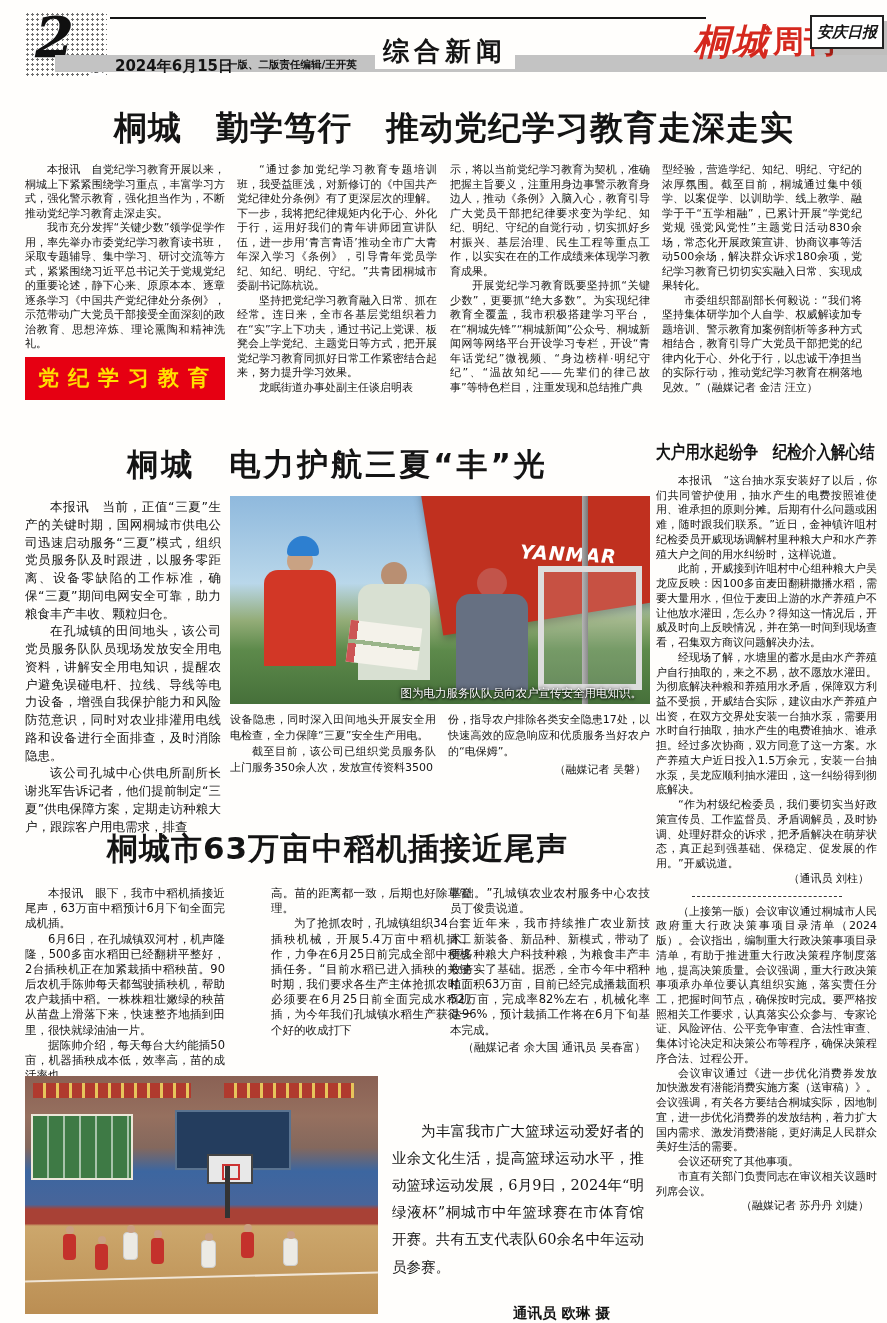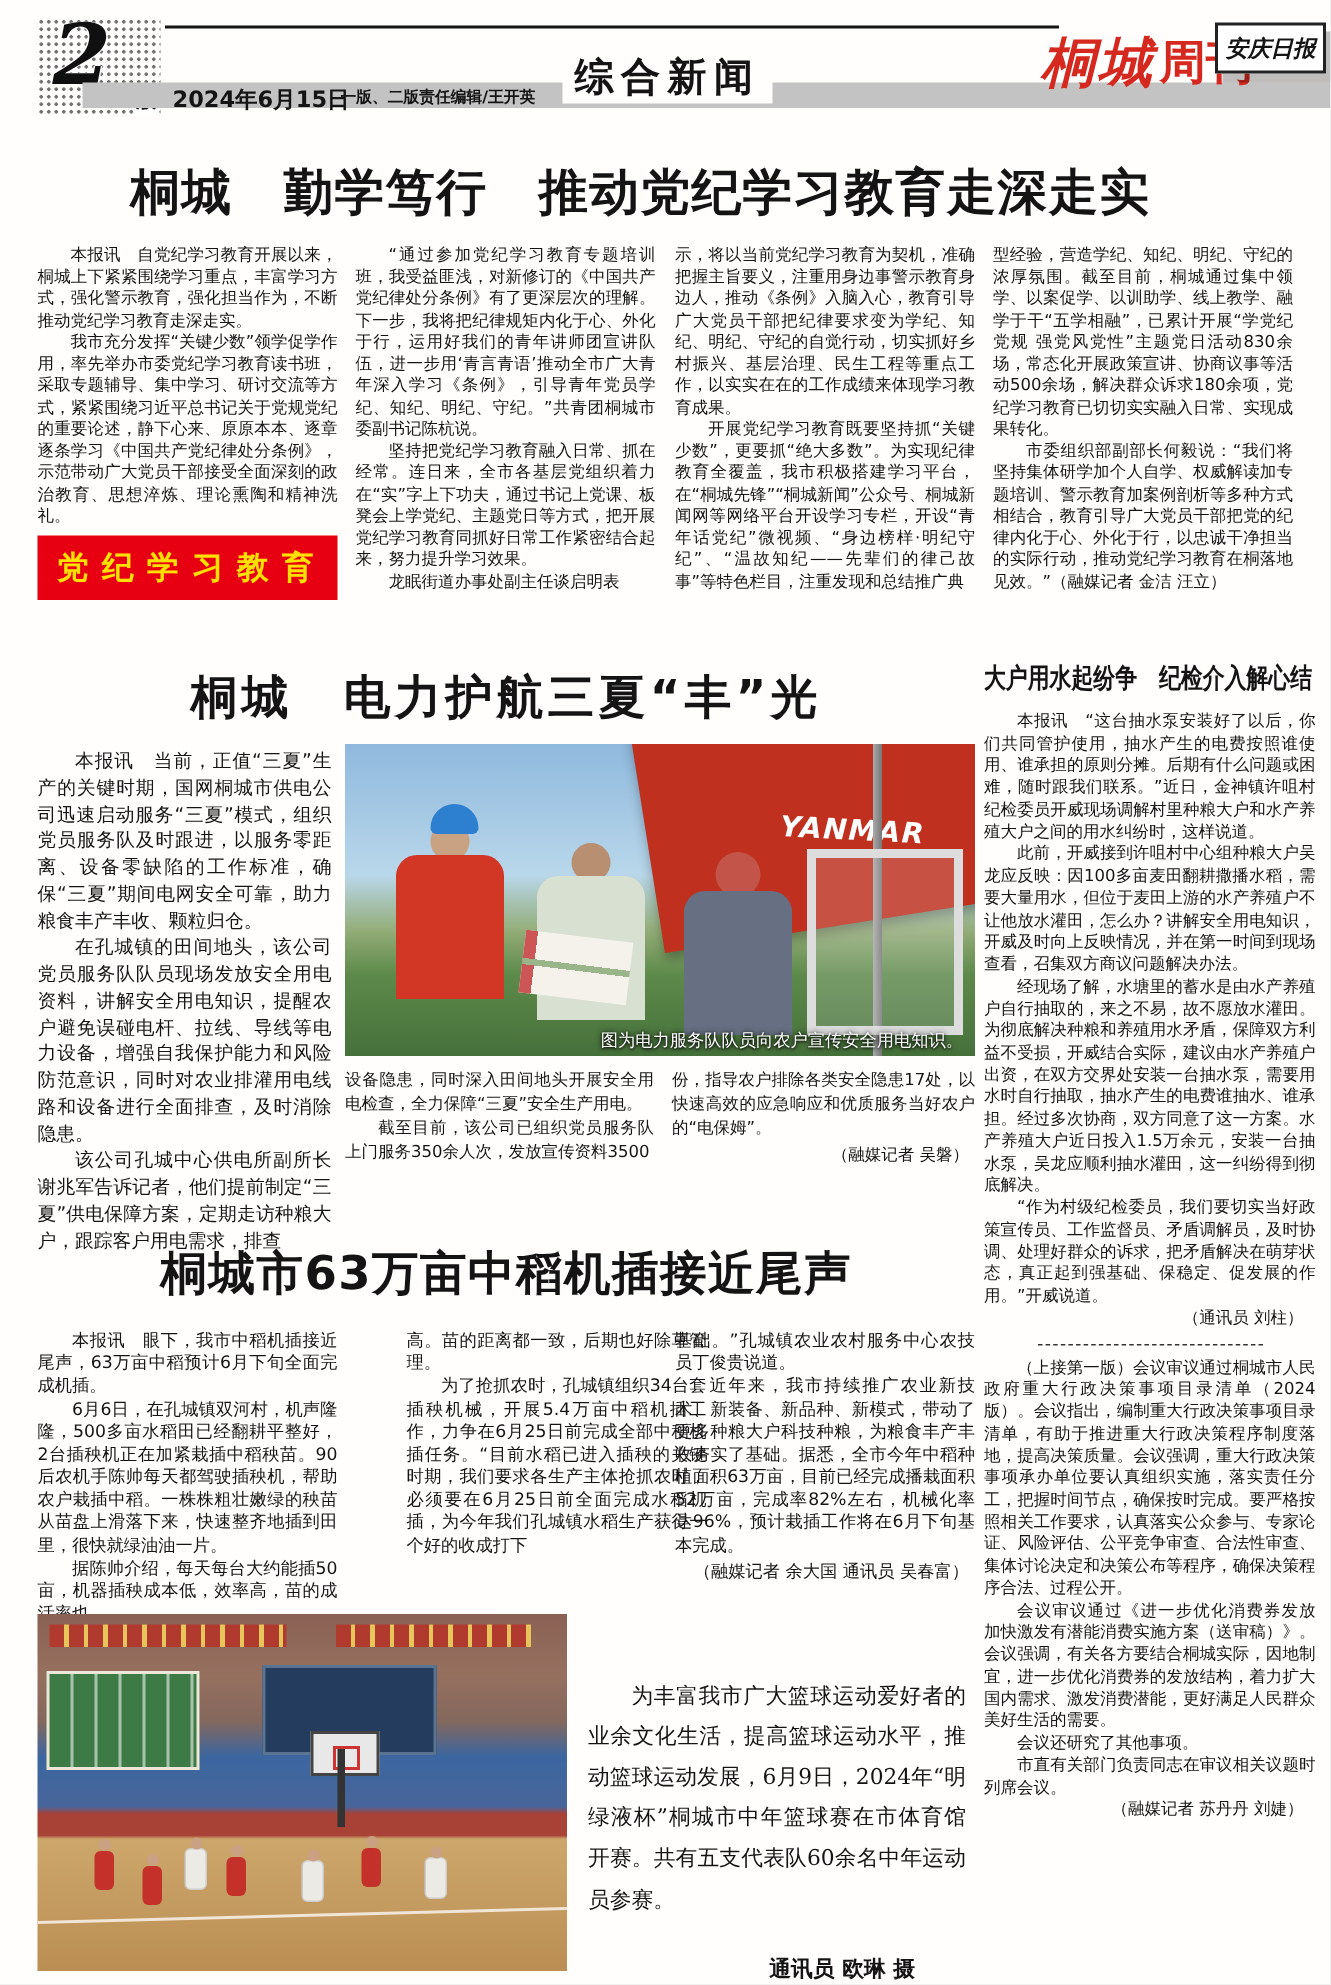--- a/index.html
+++ b/index.html
@@ -25,21 +25,21 @@
     display:flex;align-items:center;justify-content:center;font:italic bold 15px "DejaVu Serif","Liberation Serif",serif;
     box-shadow:5px 6px 0 rgba(0,0,0,.25);z-index:2;}
 
   
   .col{position:absolute;text-align:justify;}
   .col p{margin:0;text-indent:2em;}
   .col p.cont{text-indent:0;}
   .col p.byline{text-indent:0;text-align:right;padding-right:4px;margin-top:2px;}
 
   
-  .a1-title{position:absolute;left:44px;top:106px;width:766px;text-align:center;
+  .a1-title{position:absolute;left:71px;top:106px;width:766px;text-align:center;
     font-size:33px;font-weight:bold;letter-spacing:1px;white-space:nowrap;}
   .a1-col{top:163px;width:200px;font-size:11px;line-height:1.32;}
   .a1-c1{left:25px;} .a1-c2{left:237px;} .a1-c3{left:450px;} .a1-c4{left:662px;}
   .badge{position:absolute;left:25px;top:357px;width:200px;height:43px;background:#e60012;
     color:#ffe000;font-size:21px;font-weight:bold;letter-spacing:9px;text-align:center;line-height:43px;padding-left:6px;box-sizing:border-box;}
 
   
   .a2-title{position:absolute;left:25px;top:444px;width:625px;text-align:center;
     font-size:31px;font-weight:bold;letter-spacing:3px;white-space:nowrap;}
   .a2-c1{left:25px;top:498px;width:196px;font-size:12.5px;line-height:1.42;}
@@ -177,21 +177,21 @@
     </div>
   <div class="col a2-c3">
       <p class="cont">份，指导农户排除各类安全隐患17处，以快速高效的应急响应和优质服务当好农户的“电保姆”。</p>
       <p class="byline">（融媒记者 吴磐）</p>
     </div>
 
   <div class="right-col">
     <div class="aw-title">大户用水起纷争　纪检介入解心结</div>
     <div class="flowcol">
         <p>本报讯　“这台抽水泵安装好了以后，你们共同管护使用，抽水产生的电费按照谁使用、谁承担的原则分摊。后期有什么问题或困难，随时跟我们联系。”近日，金神镇许咀村纪检委员开威现场调解村里种粮大户和水产养殖大户之间的用水纠纷时，这样说道。</p>
-        <p>此前，开威接到许咀村中心组种粮大户吴龙应反映：因100多亩麦田翻耕撒播水稻，需要大量用水，但位于麦田上游的水产养殖户不让他放水灌田，怎么办？讲解安全用电知识，开威及时向上反映情况，并在第一时间到现场查看，召集双方商议问题解决办法。</p>
+        <p>此前，开威接到许咀村中心组种粮大户吴龙应反映：因100多亩麦田翻耕撒播水稻，需要大量用水，但位于麦田上游的水产养殖户不让他放水灌田，怎么办？得知这一情况后，开威及时向上反映情况，并在第一时间到现场查看，召集双方商议问题解决办法。</p>
         <p>经现场了解，水塘里的蓄水是由水产养殖户自行抽取的，来之不易，故不愿放水灌田。为彻底解决种粮和养殖用水矛盾，保障双方利益不受损，开威结合实际，建议由水产养殖户出资，在双方交界处安装一台抽水泵，需要用水时自行抽取，抽水产生的电费谁抽水、谁承担。经过多次协商，双方同意了这一方案。水产养殖大户近日投入1.5万余元，安装一台抽水泵，吴龙应顺利抽水灌田，这一纠纷得到彻底解决。</p>
         <p>“作为村级纪检委员，我们要切实当好政策宣传员、工作监督员、矛盾调解员，及时协调、处理好群众的诉求，把矛盾解决在萌芽状态，真正起到强基础、保稳定、促发展的作用。”开威说道。</p>
         <p class="byline">（通讯员 刘柱）</p>
       </div>
     <div class="dash-divider"></div>
     <div class="flowcol">
         <p>（上接第一版）会议审议通过桐城市人民政府重大行政决策事项目录清单（2024版）。会议指出，编制重大行政决策事项目录清单，有助于推进重大行政决策程序制度落地，提高决策质量。会议强调，重大行政决策事项承办单位要认真组织实施，落实责任分工，把握时间节点，确保按时完成。要严格按照相关工作要求，认真落实公众参与、专家论证、风险评估、公平竞争审查、合法性审查、集体讨论决定和决策公布等程序，确保决策程序合法、过程公开。</p>
         <p>会议审议通过《进一步优化消费券发放 加快激发有潜能消费实施方案（送审稿）》。会议强调，有关各方要结合桐城实际，因地制宜，进一步优化消费券的发放结构，着力扩大国内需求、激发消费潜能，更好满足人民群众美好生活的需要。</p>
         <p>会议还研究了其他事项。</p>
         <p>市直有关部门负责同志在审议相关议题时列席会议。</p>

